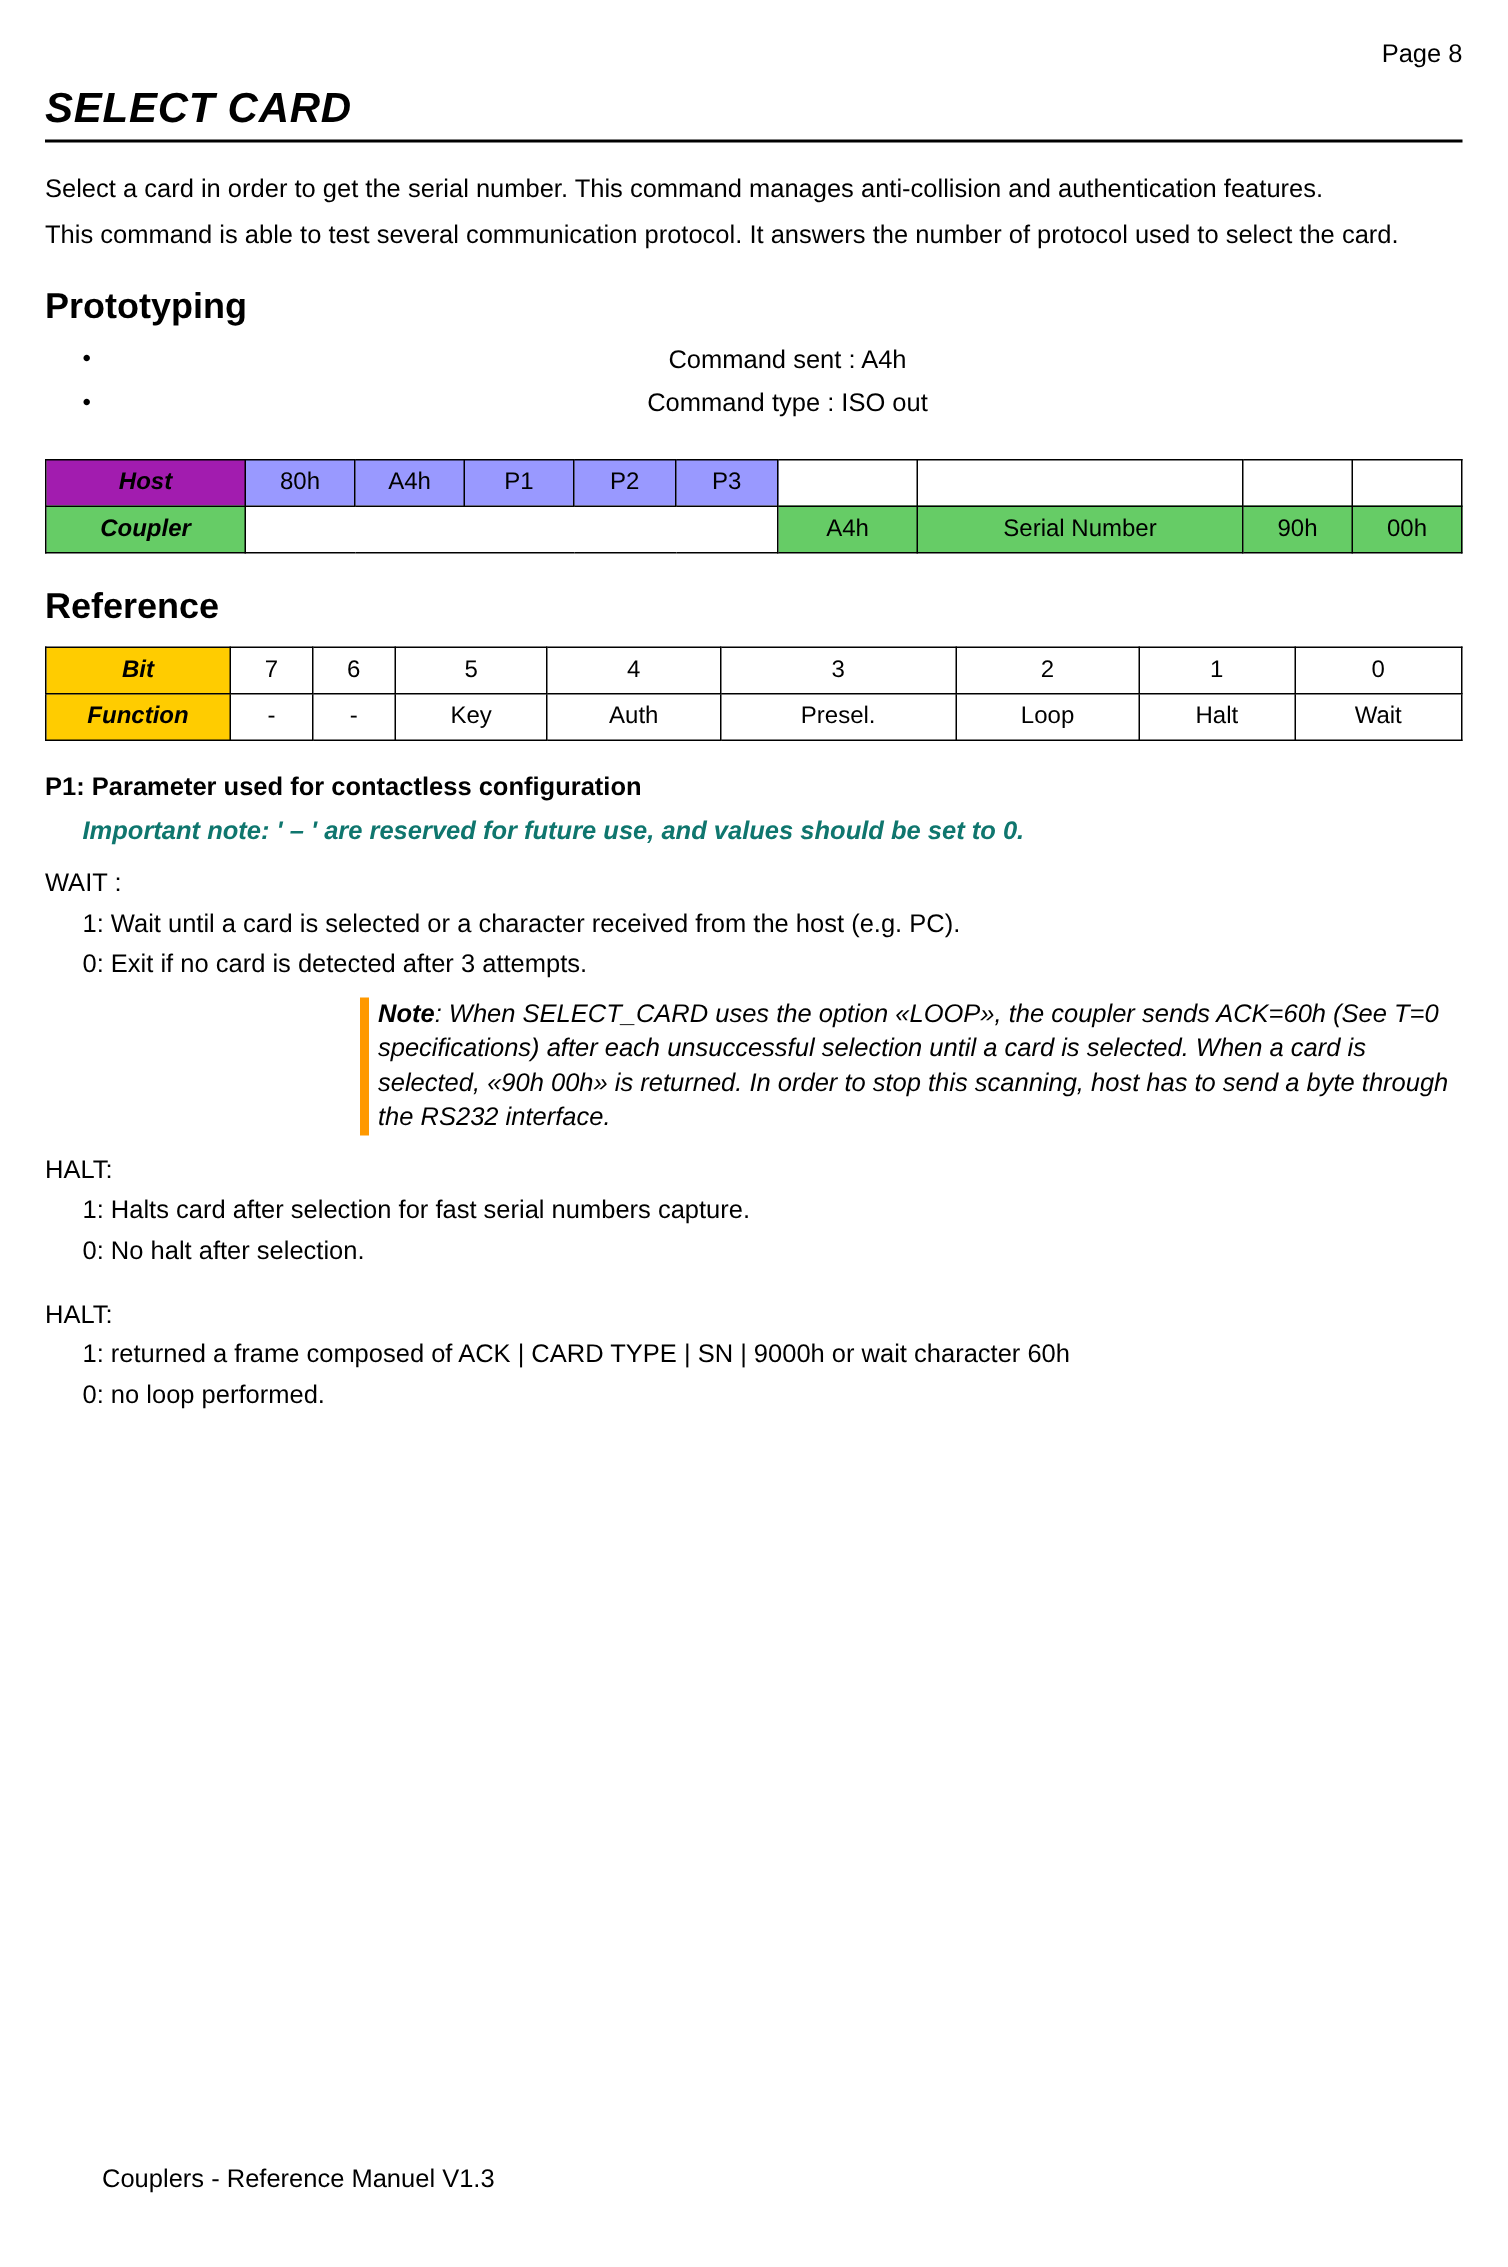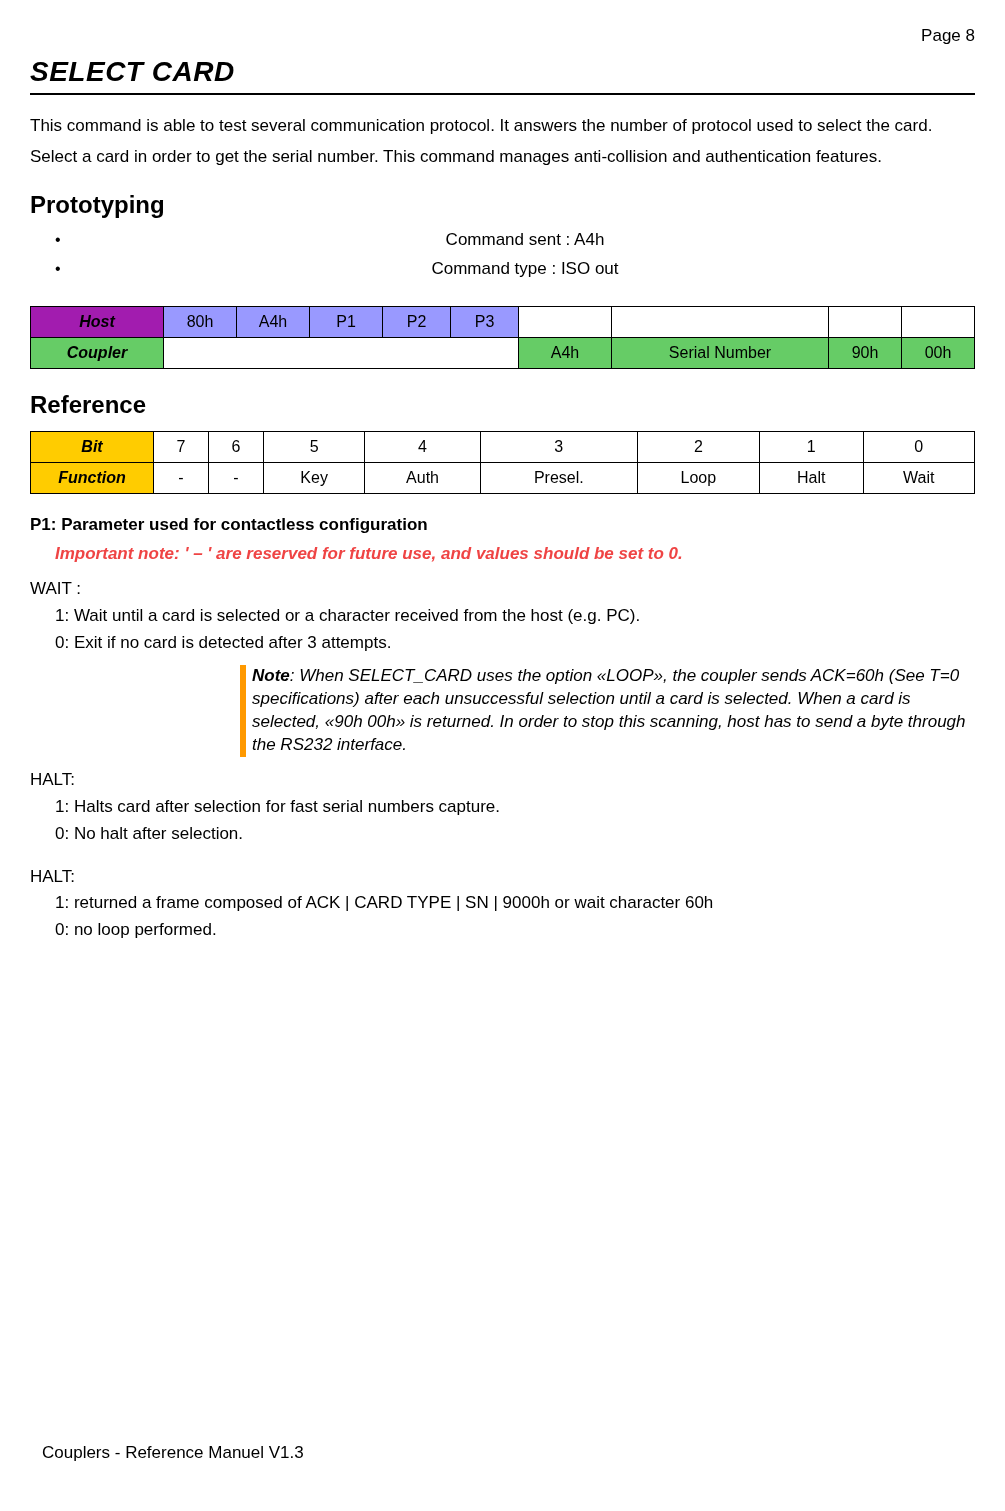--- a/index.html
+++ b/index.html
@@ -67,56 +67,56 @@
   .host-cell  { background: #9999ff; }
   .coupler-label { background: #66cc66; font-style: italic; font-weight: bold; }
   .coupler-cell  { background: #66cc66; }
   .bit-label   { background: #ffcc00; font-style: italic; font-weight: bold; }
   .func-label  { background: #ffcc00; font-style: italic; font-weight: bold; }
   .p1-head {
     font-weight: bold;
     margin: 15px 0 6px 0;
   }
   .important-note {
-    color: #ef4444;
+    color: #0f766e;
     font-style: italic;
     font-weight: bold;
     margin: 0 0 12px 25px;
   }
   .param-label { margin: 12px 0 4px 0; }
   .param-desc  { margin: 4px 0 4px 25px; }
   .note-block {
     margin: 10px 0 10px 210px;
     border-left: 6px solid #ff9900;
     padding: 0 6px 0 6px;
     font-style: italic;
   }
   .note-block .label { font-weight: bold; }
   .footer {
     position: absolute;
     bottom: 20px;
-    left: 12px;
+    left: 38px;
     font-size: 17px;
   }
   .page-wrap {
     position: relative;
     min-height: 1460px;
   }
 </style>
 </head>
 <body>
 <div class="page-wrap">
 
 <div class="page-num">Page 8</div>
 
 <h1 class="title">SELECT CARD</h1>
 <hr class="title-rule">
 
+<p>Select a card in order to get the serial number. This command manages anti-collision and  authentication features.</p>
 <p>This command is able to test several communication protocol. It answers the number of protocol used to select the card.</p>
-<p>Select a card in order to get the serial number. This command manages anti-collision and  authentication features.</p>
 
 <h2>Prototyping</h2>
 <ul class="proto">
   <li>Command sent : A4h</li>
   <li>Command type : ISO out</li>
 </ul>
 
 <table>
   <tbody>
         <tr>

